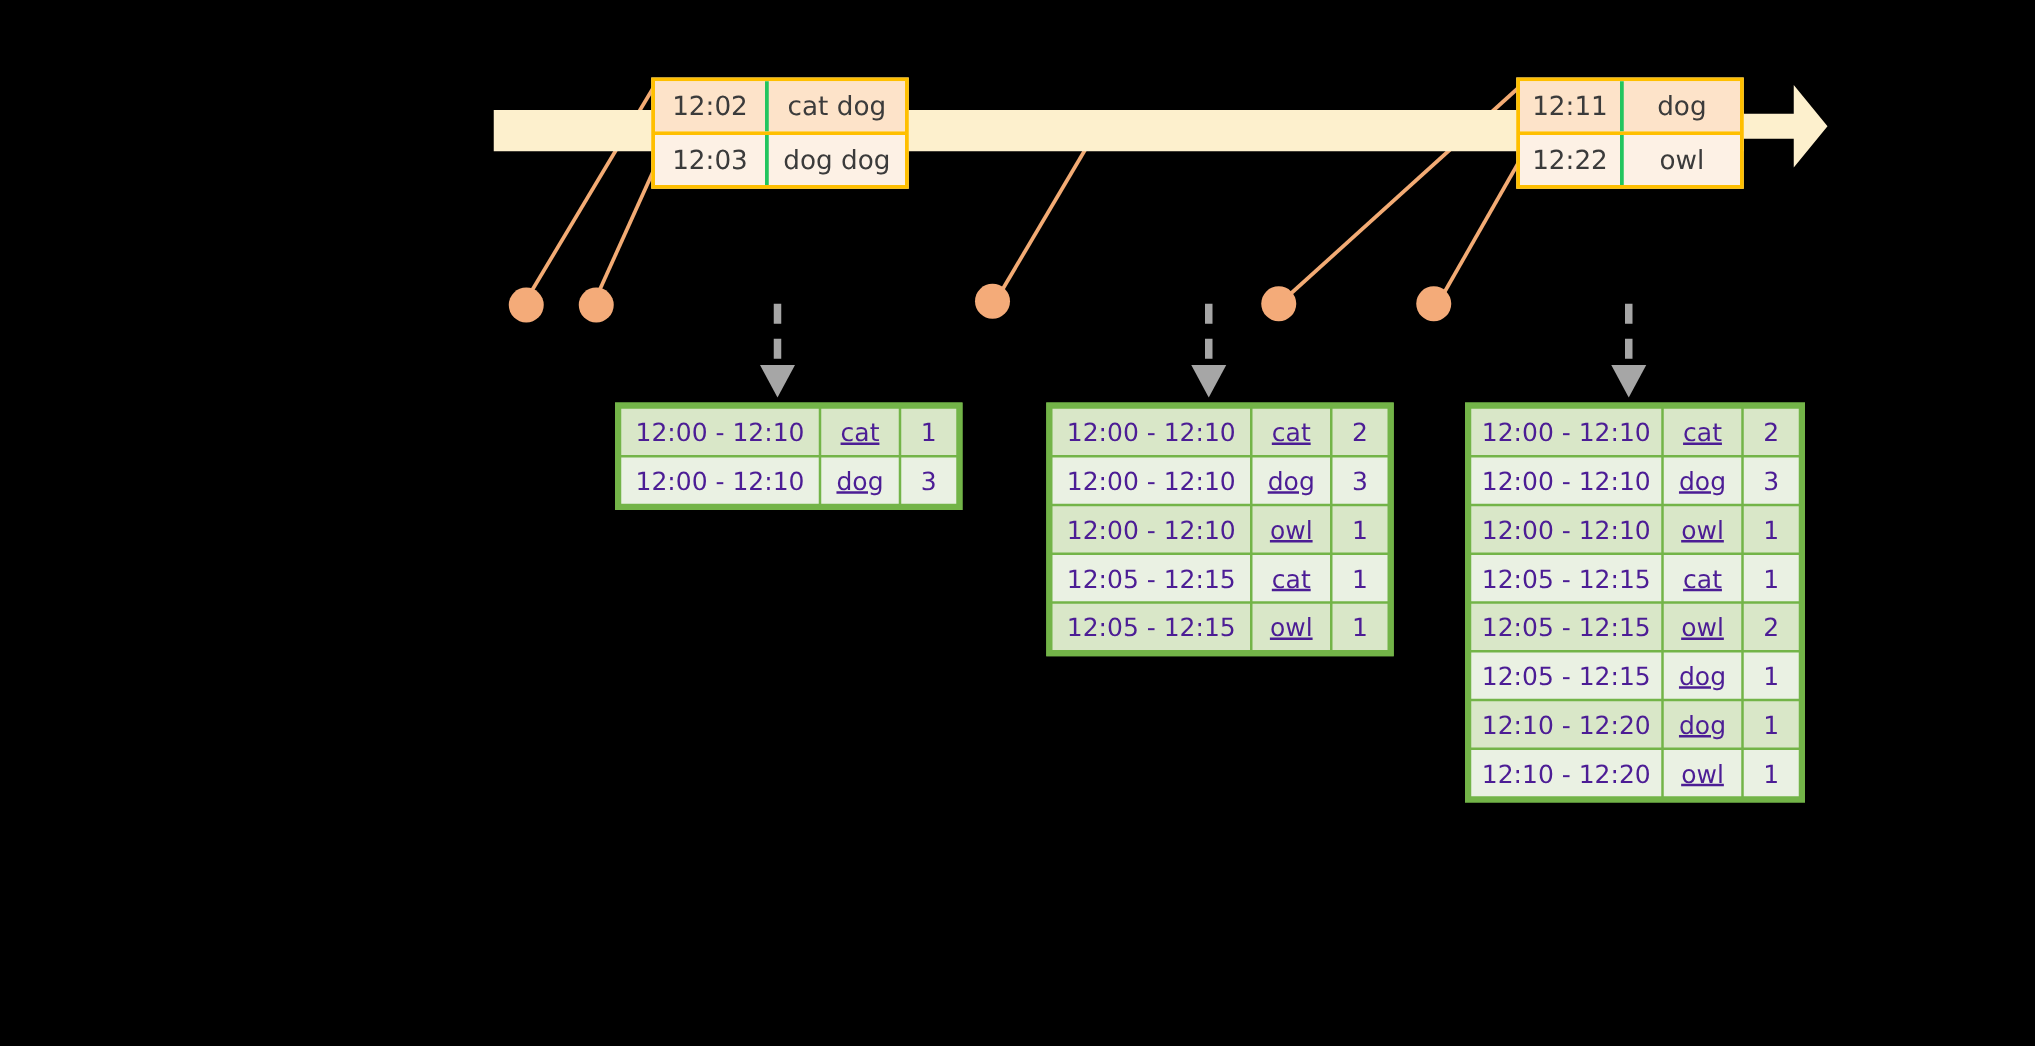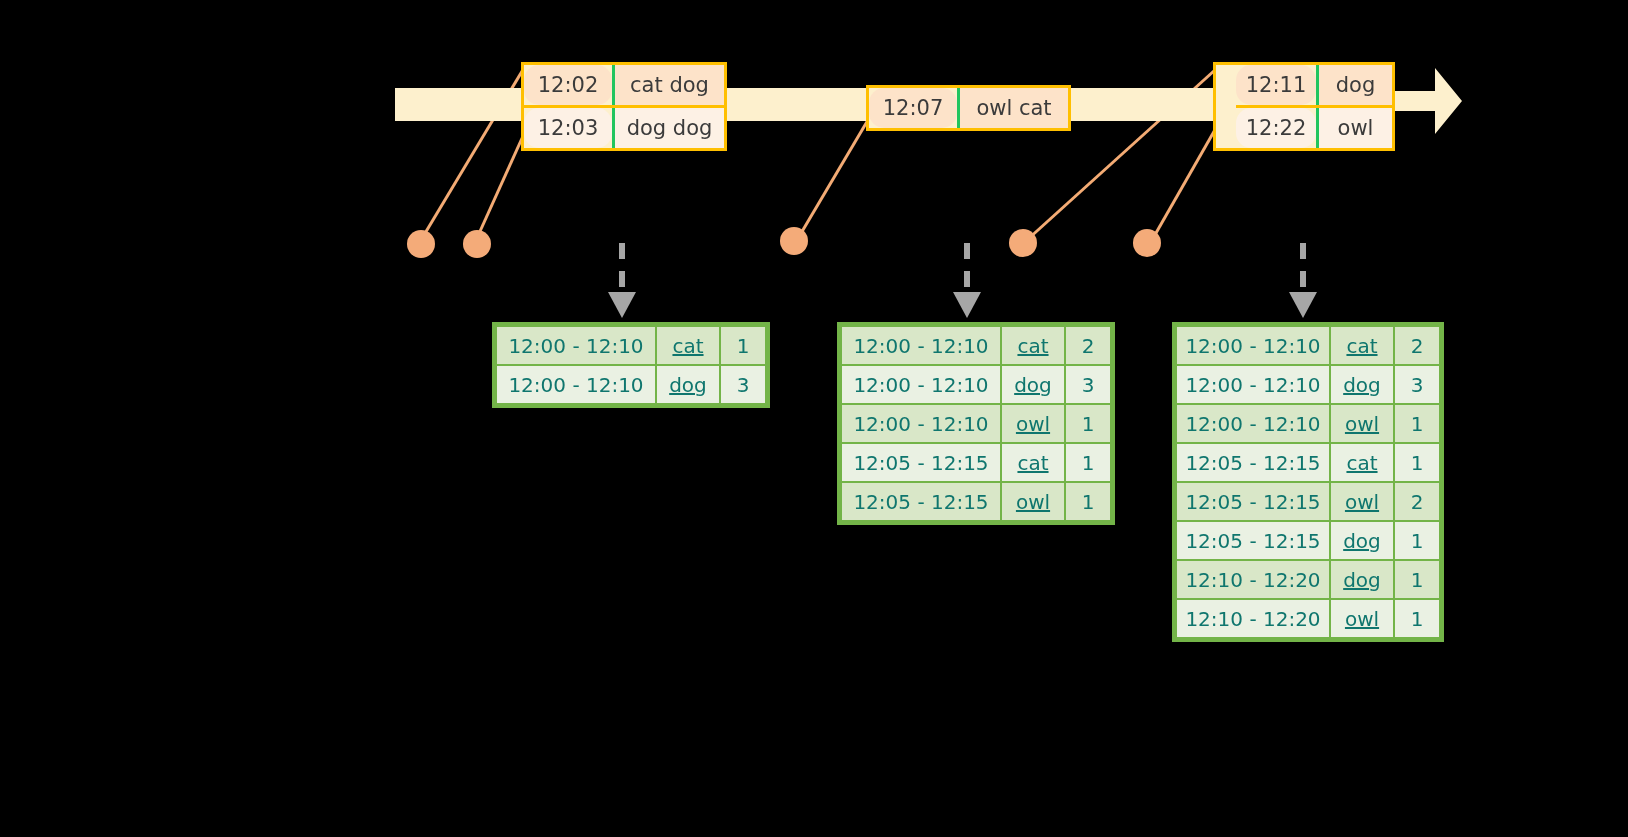--- a/index.html
+++ b/index.html
@@ -54,47 +54,47 @@
   }
   .event-cell {
     display: flex;
     align-items: center;
     justify-content: center;
     font-size: 21px;
     color: #3b3b3b;
     box-sizing: border-box;
     white-space: nowrap;
   }
-  .event-cell.time { width: 88px; border-radius: 15px; }
+  .event-cell.time { width: 88px; }
   .event-cell.words { flex: 1; border-left: 3px solid #22c55e; }
   .ev-shade-a { background: #fde3c9; }
   .ev-shade-b { background: #fdf1e5; }
 
   #event-box-1 { left: 521px; top: 62px; width: 206px; }
   #event-box-2 { left: 866px; top: 85px; width: 205px; }
-  #event-box-3 { left: 1213px; top: 62px; width: 182px; padding-left: 20px; }
+  #event-box-3 { left: 1213px; top: 62px; width: 182px; }
   #event-box-3 .event-cell.time { width: 80px; }
 
   
   .result-table {
     position: absolute;
     border: 4px solid #73b448;
     box-sizing: border-box;
     background: #73b448;
   }
   .res-row {
     display: flex;
     height: 39px;
   }
   .res-cell {
     display: flex;
     align-items: center;
     justify-content: center;
     font-size: 20px;
-    color: #0f766e;
+    color: #4c1d95;
     box-sizing: border-box;
     white-space: nowrap;
     margin: 1px;
   }
   .res-cell.win   { width: 158px; }
   .res-cell.word  { width: 62px; text-decoration: underline; }
   .res-cell.count { width: 44px; }
   .rs-a { background: #d9e7c8; }
   .rs-b { background: #eaf1e3; }
 
@@ -142,26 +142,20 @@
     <div class="event-row">
       <div class="event-cell time ev-shade-a">12:02</div>
       <div class="event-cell words ev-shade-a">cat dog</div>
     </div>
     <div class="event-row">
       <div class="event-cell time ev-shade-b">12:03</div>
       <div class="event-cell words ev-shade-b">dog dog</div>
     </div>
   </div>
 
-  <div class="event-box" id="event-box-2">
-    <div class="event-row">
-      <div class="event-cell time ev-shade-a">12:07</div>
-      <div class="event-cell words ev-shade-a">owl cat</div>
-    </div>
-  </div>
 
   <div class="event-box" id="event-box-3">
     <div class="event-row">
       <div class="event-cell time ev-shade-a">12:11</div>
       <div class="event-cell words ev-shade-a">dog</div>
     </div>
     <div class="event-row">
       <div class="event-cell time ev-shade-b">12:22</div>
       <div class="event-cell words ev-shade-b">owl</div>
     </div>

